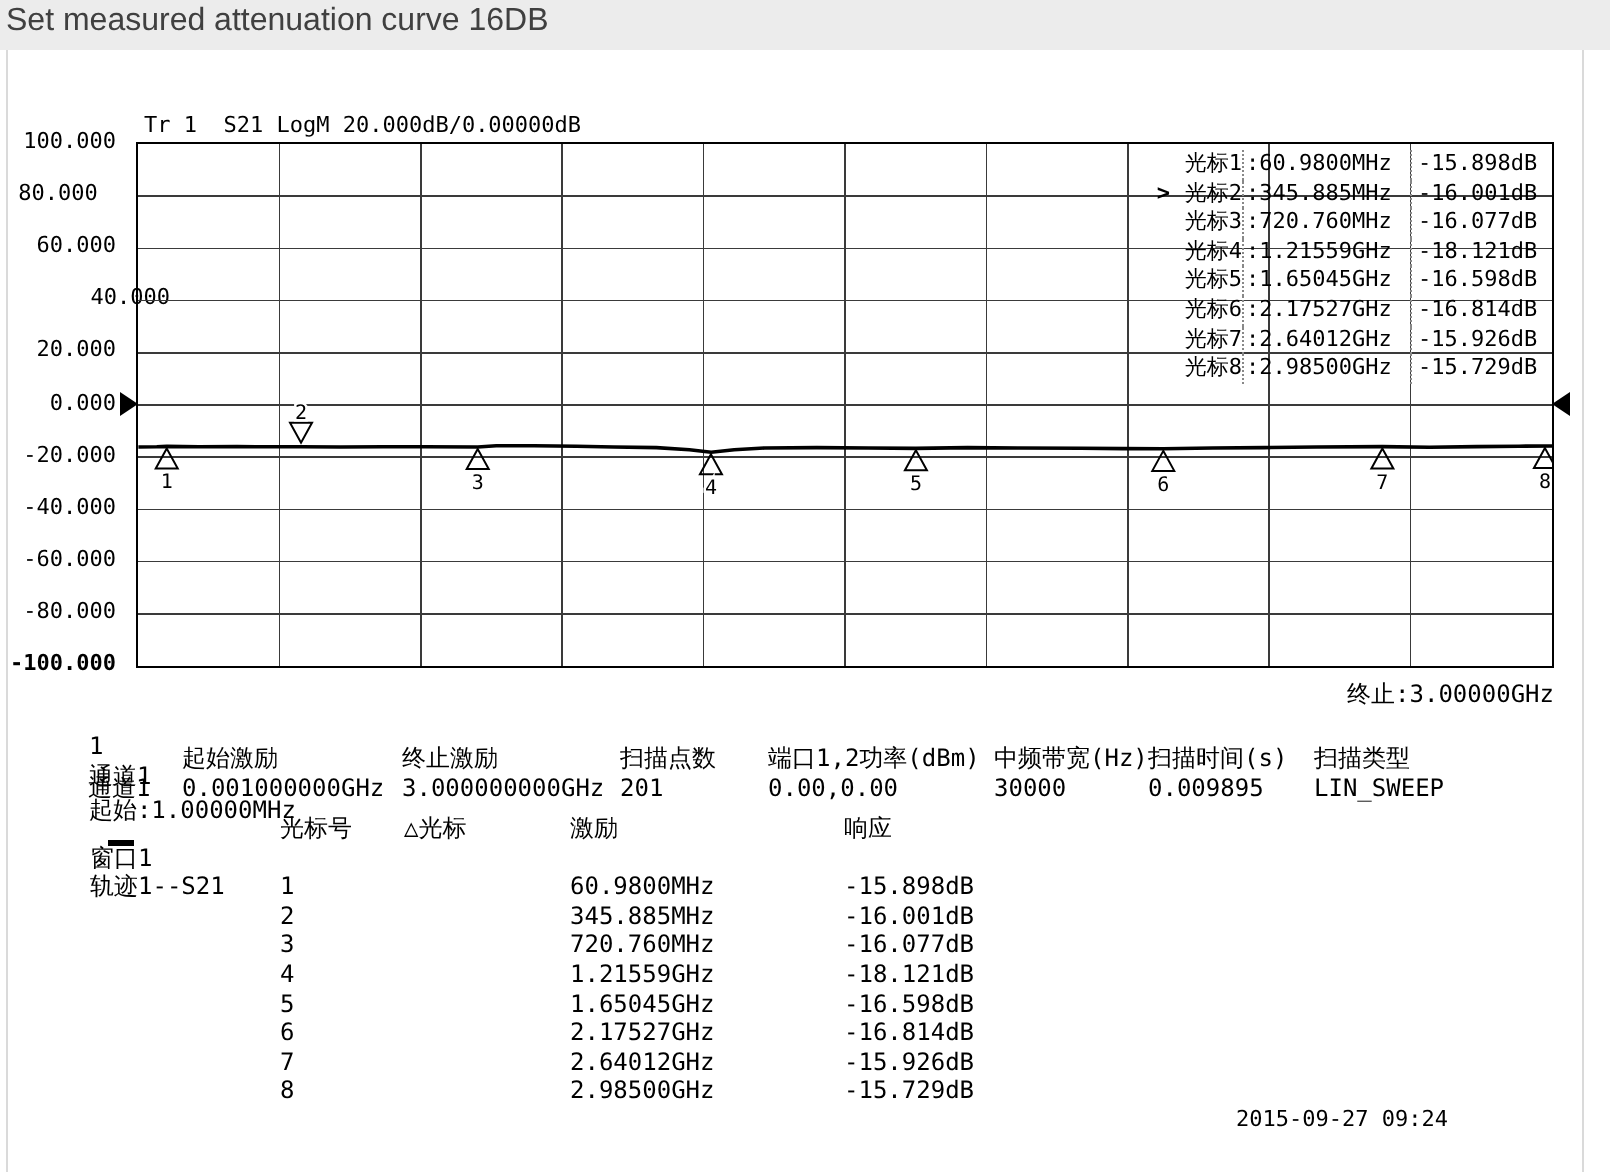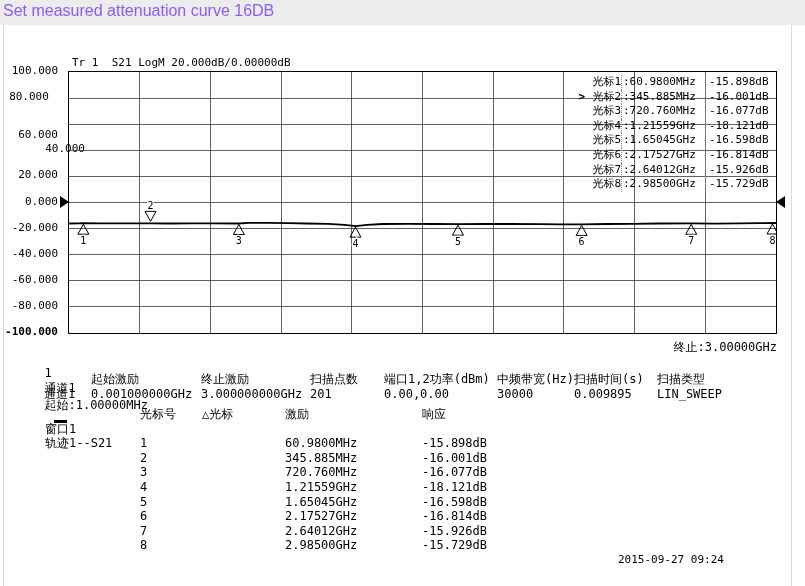--- a/index.html
+++ b/index.html
@@ -4,21 +4,21 @@
 <style>
   html,body{margin:0;padding:0;}
   body{
     width:805px;height:586px;position:relative;overflow:hidden;
     background:#ffffff;color:#000;
     font-family:"DejaVu Sans Mono","Liberation Mono",monospace;
   }
   .title-strip{position:absolute;left:0;top:0;width:805px;height:25px;background:#ececec;}
   .page-title{
     position:absolute;left:3px;top:2px;
-    font-family:"Liberation Sans",sans-serif;font-size:16px;color:#8b5cf6;white-space:pre;
+    font-family:"Liberation Sans",sans-serif;font-size:16px;color:#404040;white-space:pre;
   }
   .side-border-left{position:absolute;left:3px;top:25px;height:561px;width:1px;background:#dadada;}
   .side-border-right{position:absolute;left:791px;top:25px;height:561px;width:1px;background:#dadada;}
 
   .trace-header{position:absolute;left:72px;top:56px;font-size:11px;white-space:pre;}
 
   .plot{position:absolute;left:68px;top:71px;width:707px;height:261px;border:1px solid #000;background:#fff0;}
   .plot svg{display:block;}
 
   .ytick{position:absolute;left:0;width:58px;text-align:right;font-size:11px;line-height:13px;white-space:pre;}
@@ -58,21 +58,21 @@
 <div class="title-strip"></div>
 <div class="page-title">Set measured attenuation curve 16DB</div>
 <div class="side-border-left"></div>
 <div class="side-border-right"></div>
 
 <div class="trace-header">Tr 1  S21 LogM 20.000dB/0.00000dB</div>
 
 <div id="y-axis">
     <div class="ytick" style="top: 64px;">100.000</div>
     <div class="ytick" style="top: 90.1px; text-align: center;">80.000</div>
-    <div class="ytick" style="top: 116.2px; margin-top: 12px;">60.000</div>
+    <div class="ytick" style="top: 116.2px;">60.000</div>
     <div class="ytick" style="top: 142.3px; margin-left: 27px;">40.000</div>
     <div class="ytick" style="top: 168.4px;">20.000</div>
     <div class="ytick" style="top: 194.5px;">0.000</div>
     <div class="ytick" style="top: 220.6px;">-20.000</div>
     <div class="ytick" style="top: 246.7px;">-40.000</div>
     <div class="ytick" style="top: 272.8px;">-60.000</div>
     <div class="ytick" style="top: 298.9px;">-80.000</div>
     <div class="ytick" style="top: 325px; font-weight: bold;">-100.000</div>
   </div>
 

